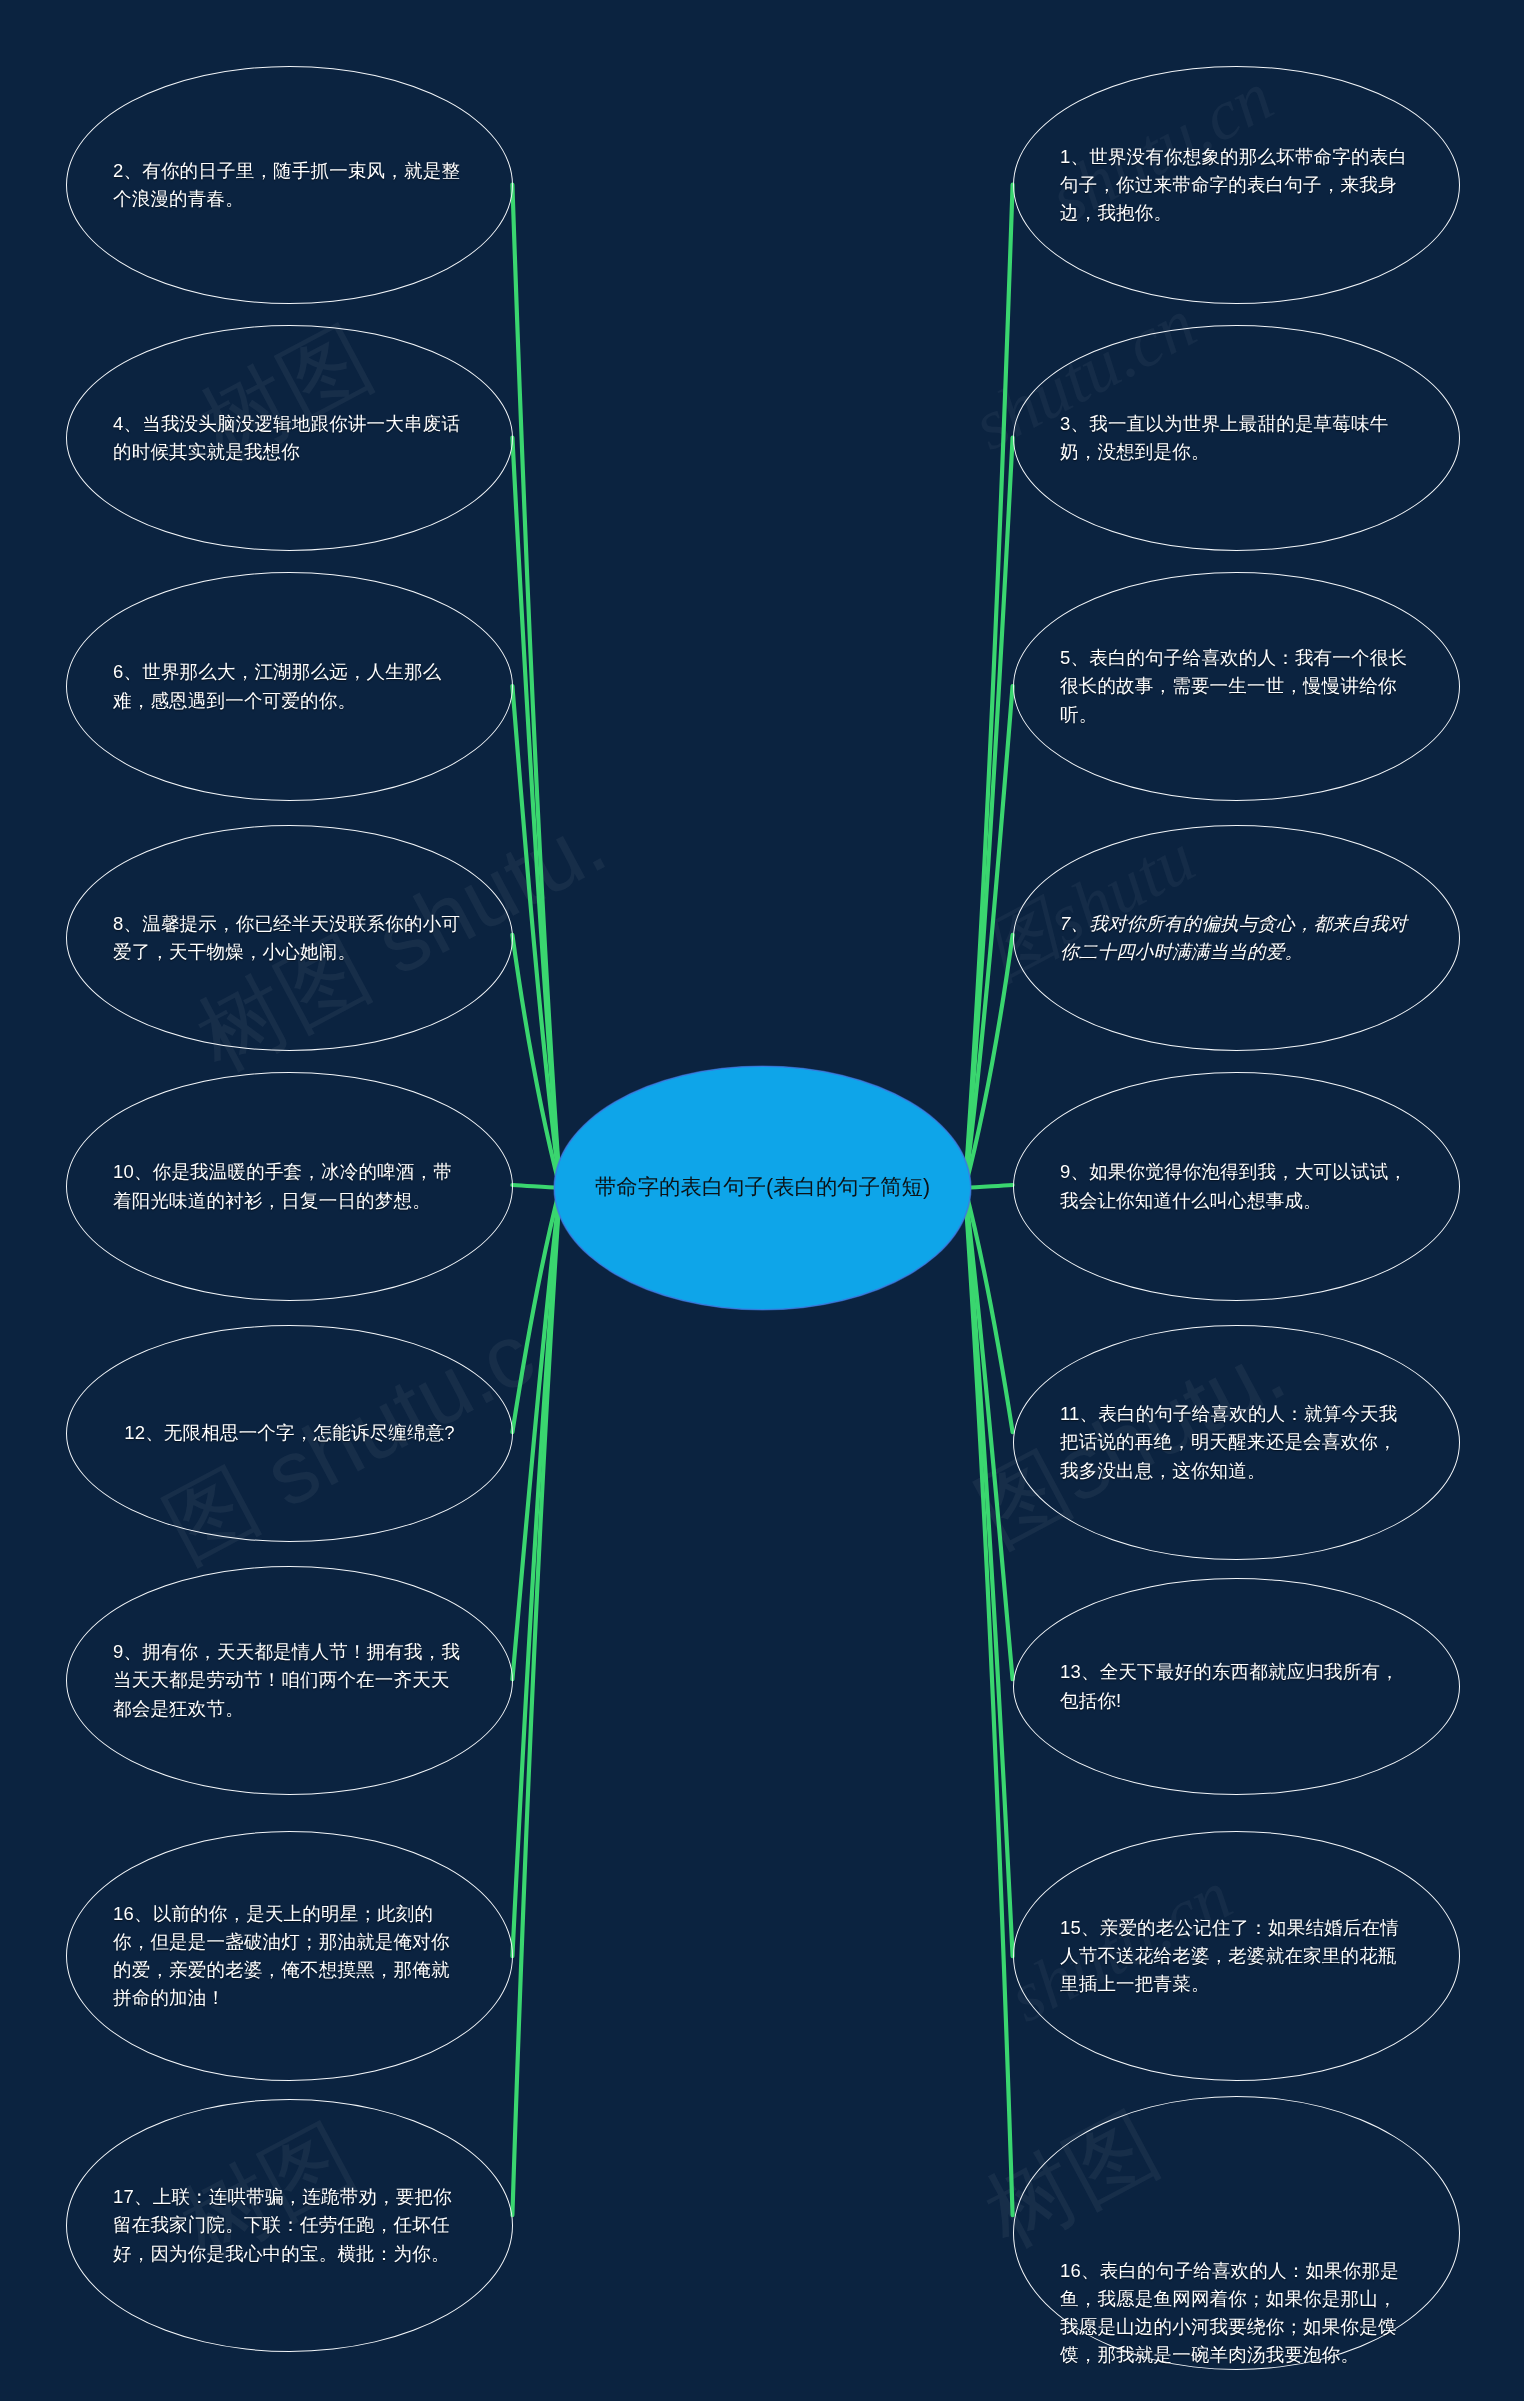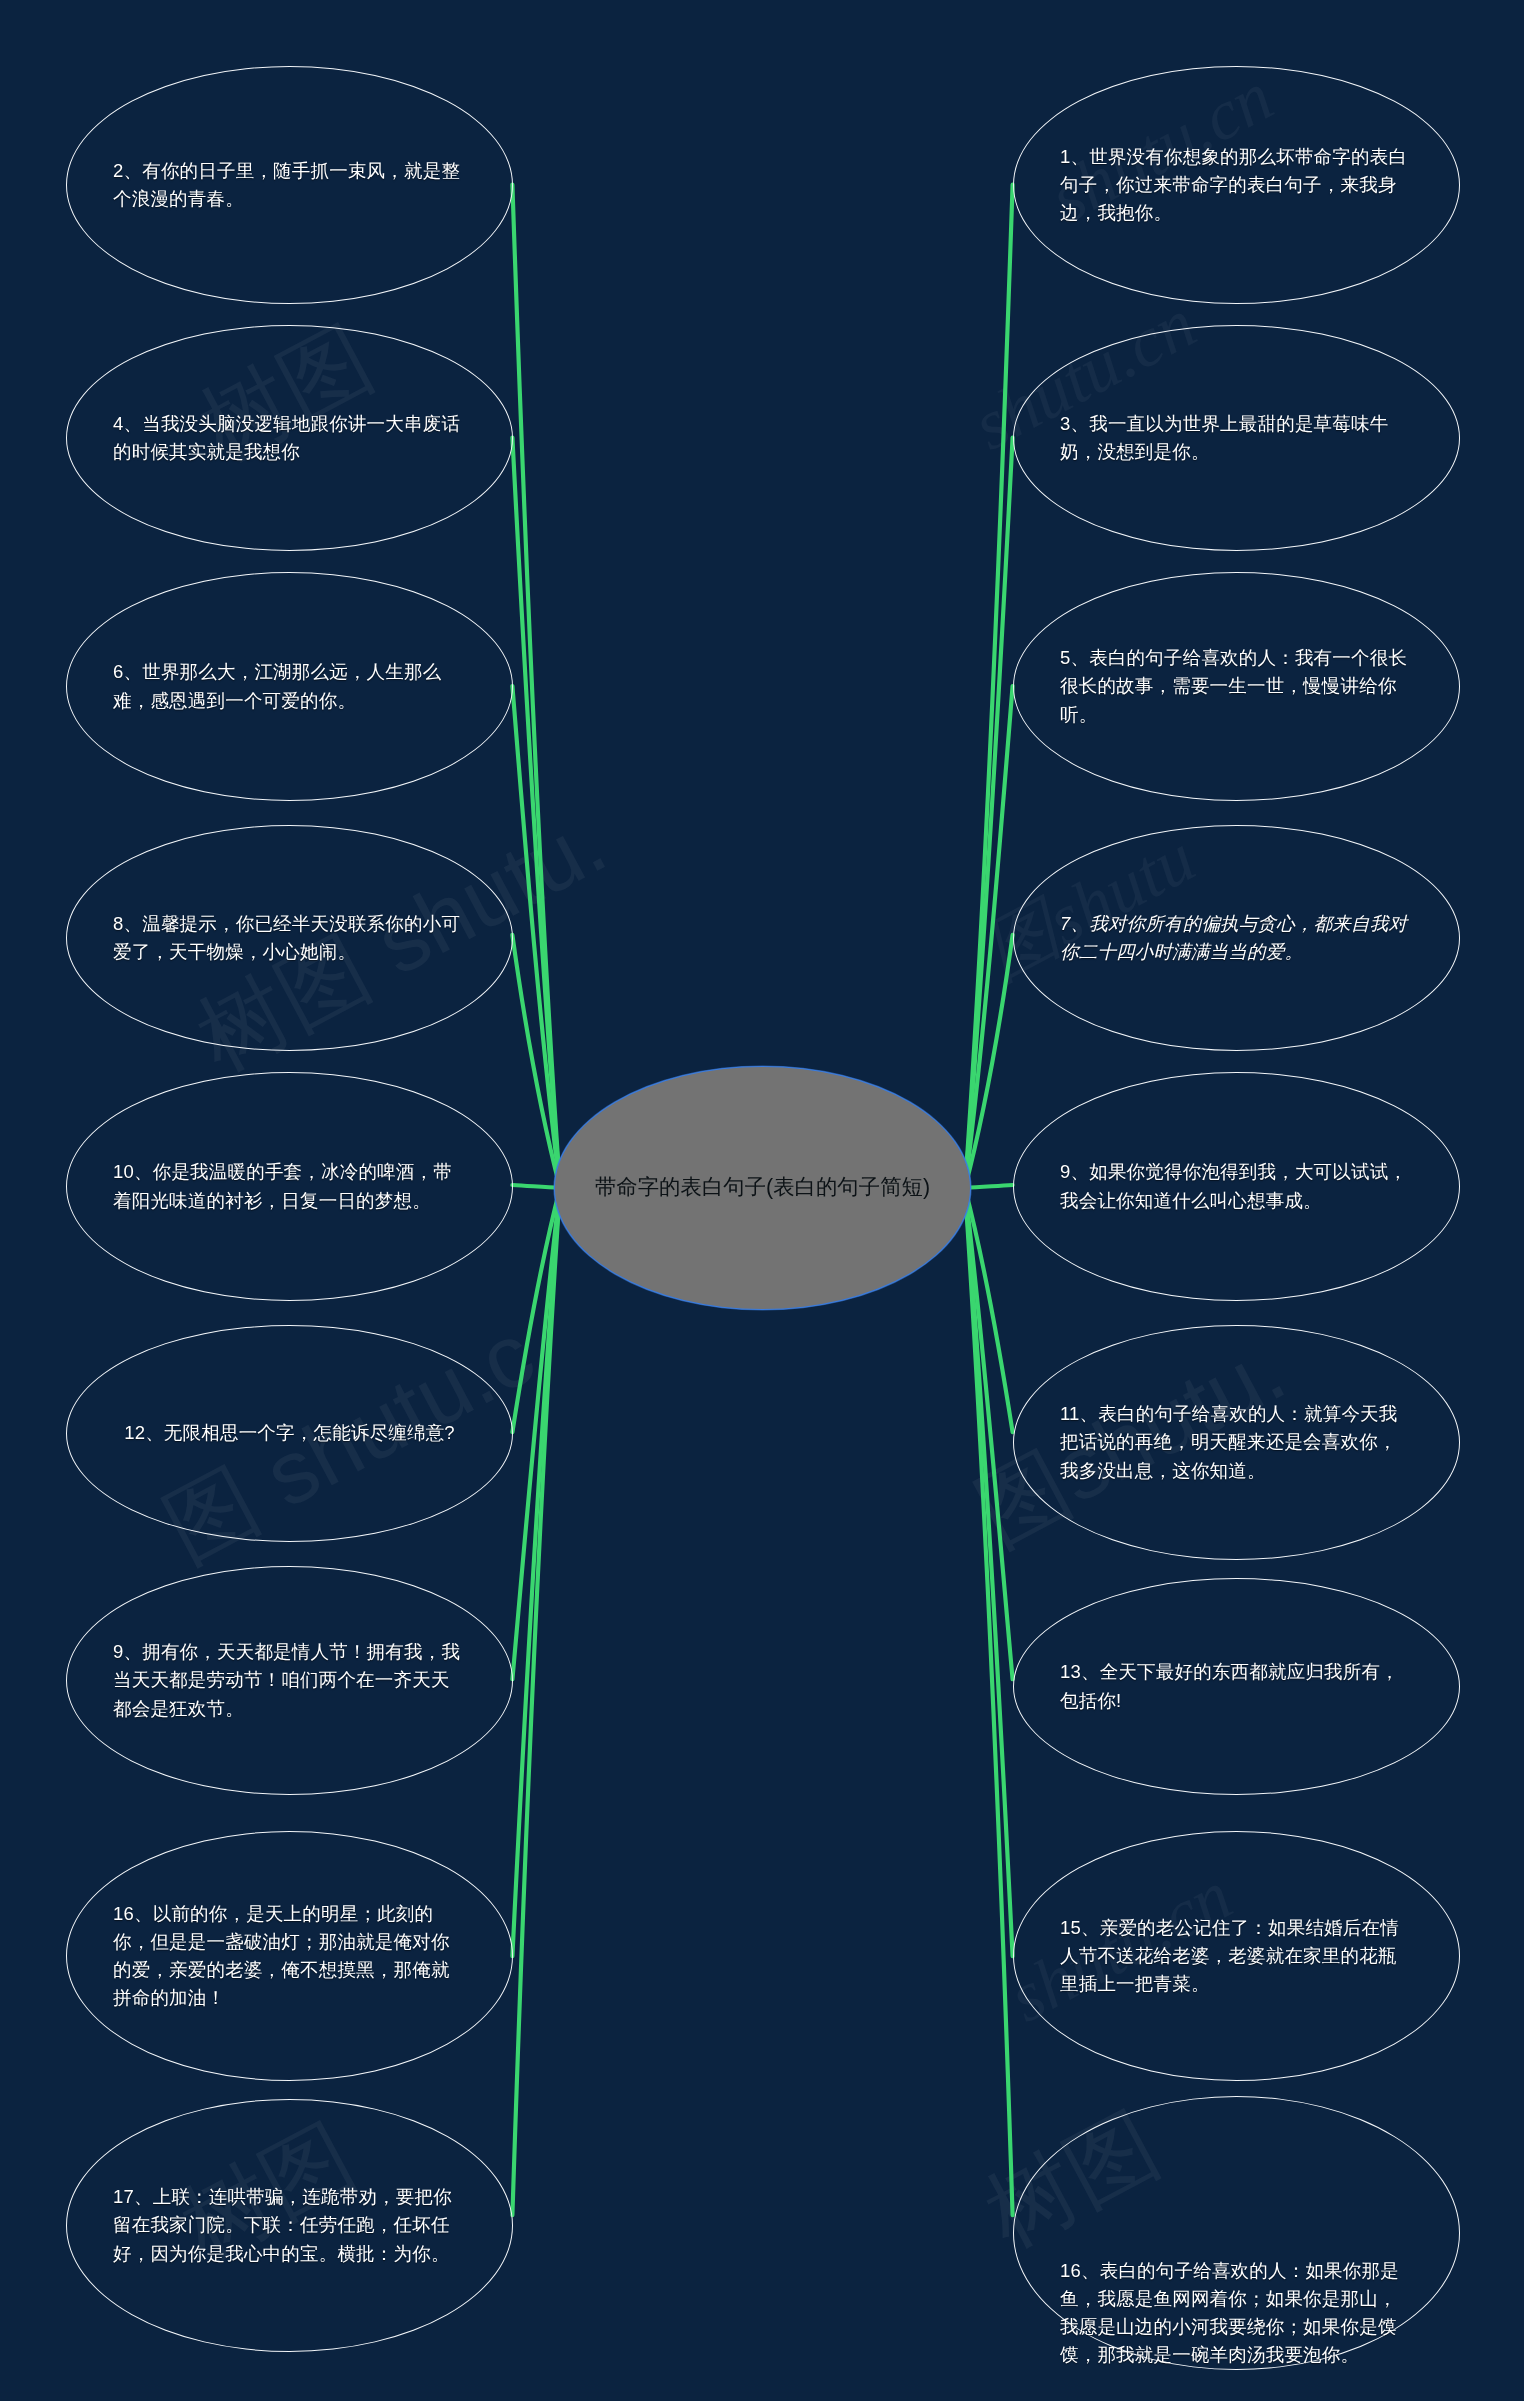--- a/index.html
+++ b/index.html
@@ -30,21 +30,21 @@
     color:#ffffff;
     font-size:18.5px;
     line-height:1.52;
     text-align:left;
     letter-spacing:0.2px;
     text-shadow:0 1.2px 1.2px rgba(0,0,0,0.55);
     padding:0 46px;
     word-break:break-all;
   }
   .center{
-    background:#737373;
+    background:#0ea5e9;
     border:1.8px solid #3b7de0;
     box-shadow:0 0 0 0.6px rgba(59,125,224,0.6);
   }
   .center .txt{
     color:#0c1216;
     font-size:21.4px;
     line-height:1.55;
     text-align:center;
     padding:0 31px;
     font-weight:400;

